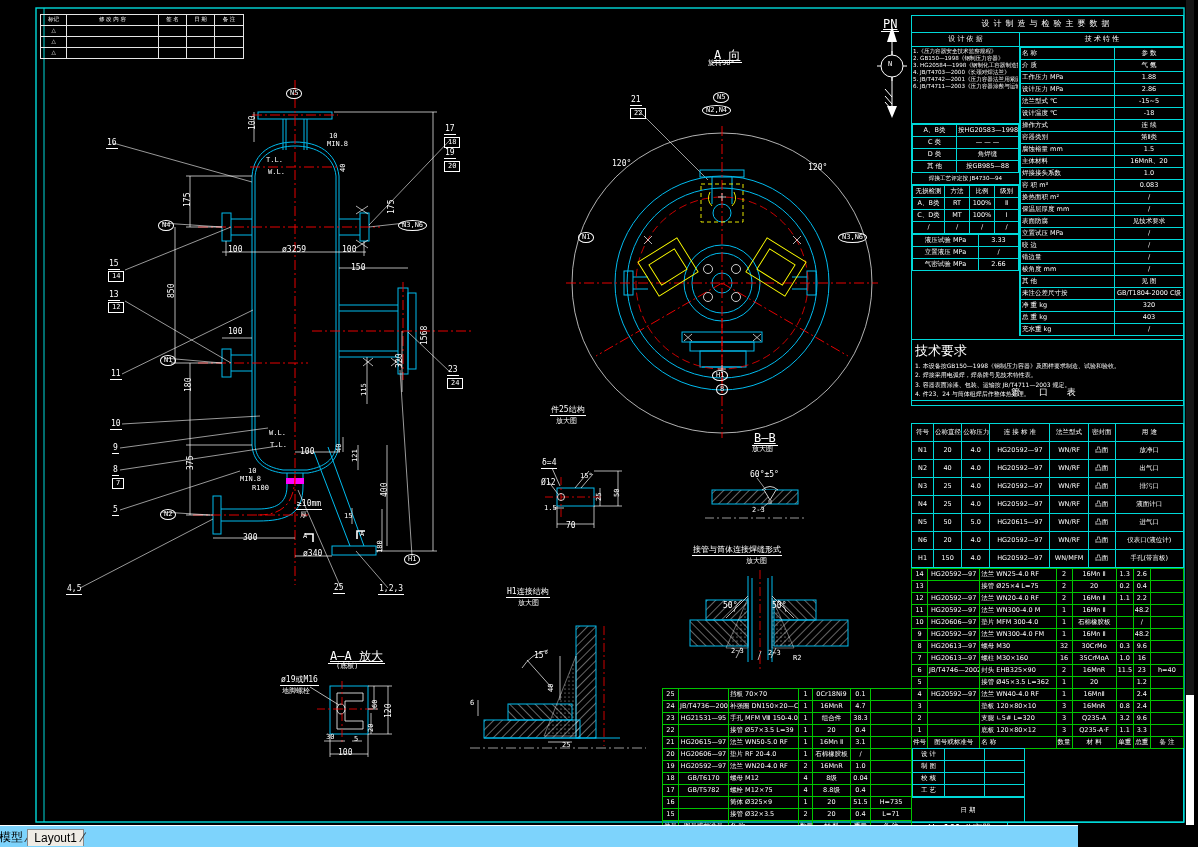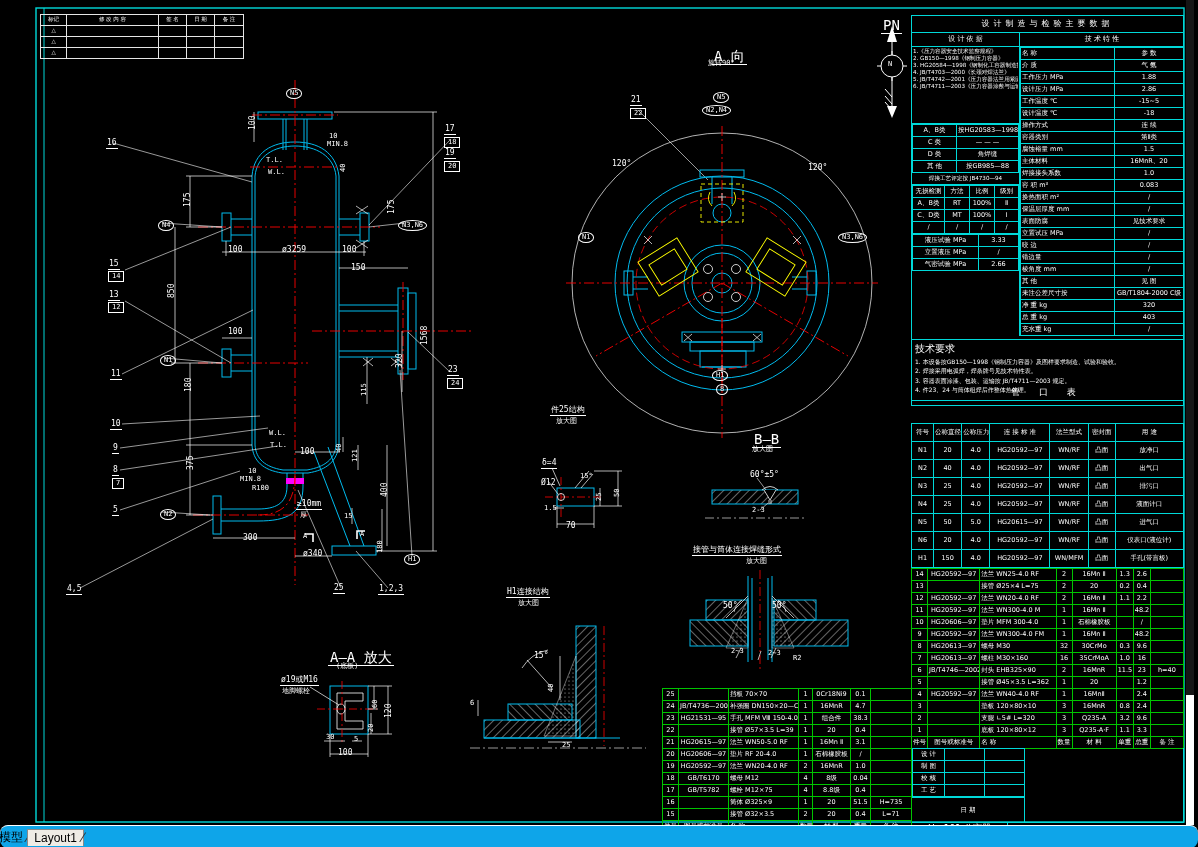--- a/index.html
+++ b/index.html
@@ -18,40 +18,40 @@
       letter-spacing:4px;line-height:16px;color:#fff;}
   .spec-cols{display:flex;}
   .spec-left{width:107px;border-right:1px solid #00d9d9;}
   .spec-right{flex:1;}
   .spec-head{height:13px;border-bottom:1px solid #00d9d9;text-align:center;font-size:7px;line-height:13px;}
   .std{height:74px;border-bottom:1px solid #00d9d9;padding:1px;}
   .std .line{font-size:5.6px;line-height:1.25;color:#fff;white-space:nowrap;overflow:hidden;}
   .eval{height:11px;border-bottom:1px solid #00d9d9;font-size:5.6px;line-height:11px;text-align:center;}
   .notes{padding:2px 3px;}
   .notes .line{font-size:6px;line-height:1.55;color:#fff;white-space:nowrap;overflow:hidden;}
-  .notes-title{font-size:10px;color:#fff;margin-bottom:1px;}
+  .notes-title{font-size:13px;color:#fff;margin-bottom:1px;}
   .sec-title{text-align:center;font-size:9px;letter-spacing:8px;color:#fff;line-height:16px;}
   .ov{position:absolute;color:#fff;font-size:8px;line-height:1;
       font-family:"DejaVu Sans Mono",monospace;white-space:nowrap;transform-origin:left top;z-index:4;}
   .ov.s{font-size:7px;}
-  .ov.t1{font-size:14px;border-bottom:1px solid #fff;padding:0 2px 1px 2px;}
+  .ov.t1{font-size:12px;border-bottom:1px solid #fff;padding:0 2px 1px 2px;text-decoration:underline;}
   .ov.u{border-bottom:1px solid #fff;padding:0 1px 1px 1px;}
   .ov.b{border:1px solid #fff;border-radius:50%;padding:1px 3px;font-size:7px;}
   .ov.bx{border:1px solid #fff;padding:1px 3px;font-size:7px;}
   #tblock{display:flex;border:1px solid #00d9d9;border-top:none;height:74px;flex-direction:column;}
   .tb-l{width:112px;border-right:1px solid #00d9d9;}
   .tb-date{height:24px;font-size:6.5px;text-align:center;line-height:24px;border-top:1px solid #00d9d9;}
   .tb-c{width:95px;border-right:1px solid #00d9d9;display:flex;flex-direction:column;}
   .tb-prod{flex:1;display:flex;align-items:center;justify-content:center;font-size:9px;color:#fff;}
   .tb-doc{height:26px;text-align:center;font-size:8px;letter-spacing:4px;line-height:26px;border-top:1px solid #00d9d9;}
   .tb-r{flex:1;}
   .tb-pages{height:36px;font-size:6.5px;text-align:center;line-height:36px;border-top:1px solid #00d9d9;}
-  #statusbar{position:absolute;left:0;top:825px;width:1198px;height:22px;background:#0ea5e9;
+  #statusbar{position:absolute;left:0;top:825px;width:1078px;height:22px;background:#7dd3fc;
       z-index:6;display:flex;align-items:center;font-size:12px;color:#000;
-      font-family:"Liberation Sans",sans-serif;border-top:1px solid #fff;border-radius:8px;}
+      font-family:"Liberation Sans",sans-serif;border-top:1px solid #fff;}
   .tab{padding:1px 6px;cursor:default;}
   .tab.active{background:#efece5;border:1px solid #888;border-bottom:none;}
   .slash{font-size:14px;color:#333;margin:0 -2px;}
   #vscroll-track{position:absolute;left:1186px;top:0;width:8px;height:825px;background:#161616;z-index:5;}
   #vscroll{position:absolute;left:1186px;top:695px;width:8px;height:130px;background:#fff;z-index:6;}
   .rev td{border-color:#e6e6e6;font-size:5.5px;height:10px;}
 </style>
 </head>
 <body>
 
@@ -406,21 +406,21 @@
               </tr>
               <tr>
                 <td>工作压力  MPa</td>
                 <td>1.88</td>
               </tr>
               <tr>
                 <td>设计压力  MPa</td>
                 <td>2.86</td>
               </tr>
               <tr>
-                <td>工作温度  ℃</td>
+                <td>法兰型式  ℃</td>
                 <td>-15~5</td>
               </tr>
               <tr>
                 <td>设计温度  ℃</td>
                 <td>-18</td>
               </tr>
               <tr>
                 <td>操作方式</td>
                 <td>连 续</td>
               </tr>

